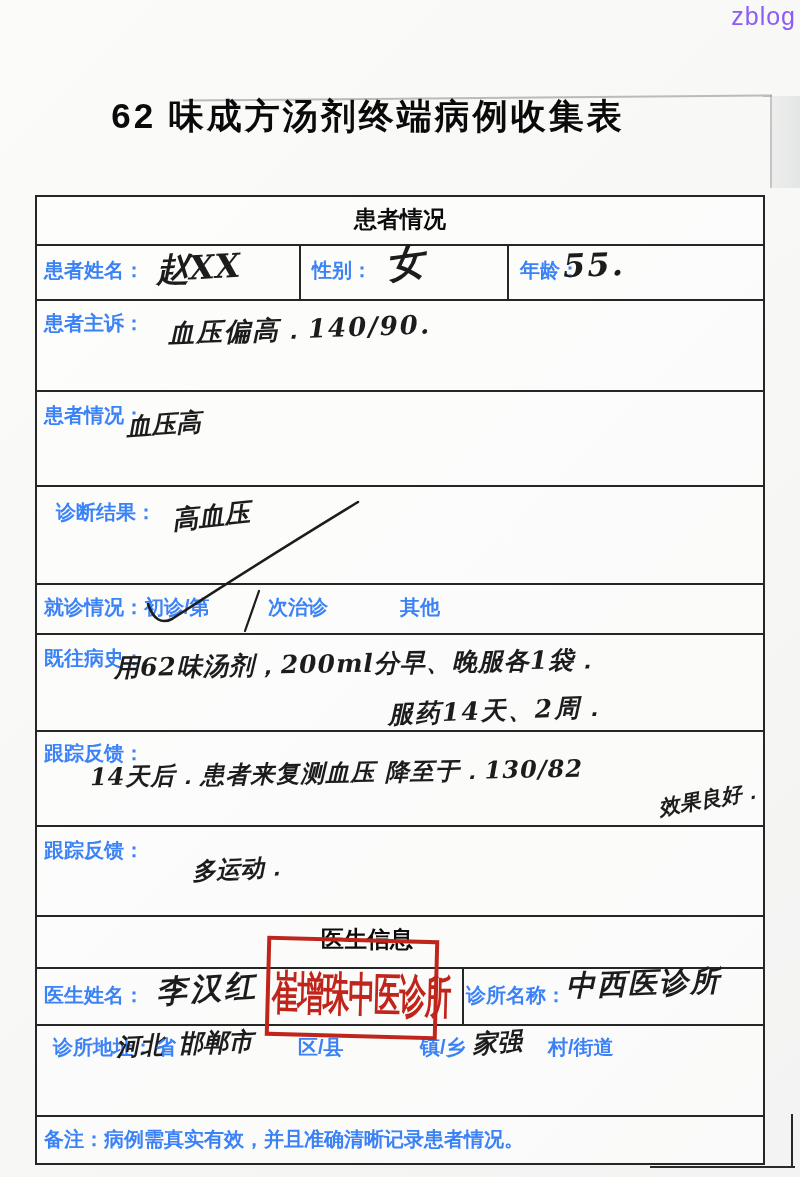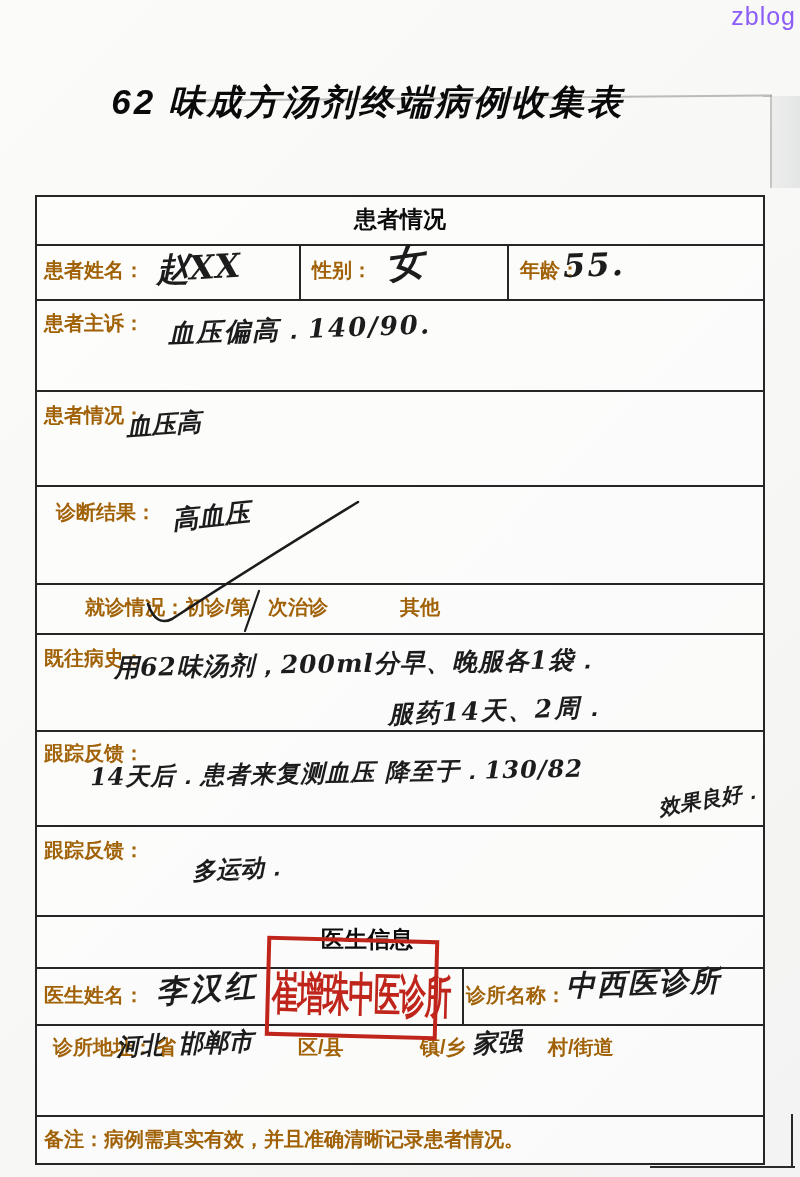--- a/index.html
+++ b/index.html
@@ -2,21 +2,21 @@
 <html><head>
 <meta charset="utf-8">
 <style>
   html,body{margin:0;padding:0;}
   body{
     width:800px;height:1177px;position:relative;overflow:hidden;
     background:linear-gradient(135deg,#fbfbf9 0%,#f7f7f5 60%,#f2f3f2 100%);
     font-family:"Liberation Sans","DejaVu Sans",sans-serif;
   }
   .abs{position:absolute;}
-  .lbl{font-weight:bold;font-size:20px;color:#a16207;white-space:nowrap;}
+  .lbl{font-weight:bold;font-size:20px;color:#3b82f6;white-space:nowrap;}
   .hdr{font-weight:bold;font-size:23px;color:#0c0c0c;text-align:center;}
   .title{font-weight:bold;font-size:35px;color:#0a0a0a;letter-spacing:3px;text-align:center;white-space:nowrap;}
   .hw{font-family:"DejaVu Serif","DejaVu Sans",serif;font-style:italic;font-weight:bold;color:#1c1c1c;white-space:nowrap;}
   .line{background:#2a2a2a;}
   .wm{font-size:25px;color:#8b5cf6;letter-spacing:1px;}
   #table{position:absolute;left:35px;top:195px;width:730px;height:970px;border:2px solid #262626;box-sizing:border-box;background:rgba(255,255,255,0.55);}
   .hline{position:absolute;left:0;right:0;height:2px;background:#262626;}
   .vline{position:absolute;width:2px;background:#262626;}
   #stamp{
     position:absolute;left:266px;top:938px;width:172px;height:100px;
@@ -34,21 +34,21 @@
 </style>
 </head>
 <body>
 
 <div class="abs wm" style="right:4px;top:2px;">zblog</div>
 
 <div class="edge" style="left:183px;top:97px;width:589px;height:2px;transform:rotate(-0.5deg);opacity:.65;"></div>
 <div class="edge" style="left:770px;top:95px;width:2px;height:93px;opacity:.55;"></div>
 <div class="abs" style="left:772px;top:96px;width:28px;height:92px;background:linear-gradient(90deg,#ededec,#e4e6e6);"></div>
 
-<div class="abs title" style="left:0;width:736px;top:79px;font-style:italic;">62 味成方汤剂终端病例收集表</div>
+<div class="abs title" style="left:0;width:736px;top:93px;">62 味成方汤剂终端病例收集表</div>
 
 <div id="table">
   <div class="hline" style="top:47px;"></div>
   <div class="hline" style="top:102px;"></div>
   <div class="hline" style="top:193px;"></div>
   <div class="hline" style="top:288px;"></div>
   <div class="hline" style="top:386px;"></div>
   <div class="hline" style="top:436px;"></div>
   <div class="hline" style="top:533px;"></div>
   <div class="hline" style="top:628px;"></div>
@@ -73,21 +73,21 @@
 
 <div class="abs lbl" style="left:44px;top:310px;">患者主诉：</div>
 <div class="abs hw" style="left:168px;top:312px;font-size:26px;letter-spacing:2px;transform:rotate(-2deg);">血压偏高．140/90.</div>
 
 <div class="abs lbl" style="left:44px;top:402px;">患者情况：</div>
 <div class="abs hw" style="left:126px;top:408px;font-size:25px;transform:rotate(-4deg);">血压高</div>
 
 <div class="abs lbl" style="left:44px;top:499px;margin-left:12px;">诊断结果：</div>
 <div class="abs hw" style="left:172px;top:499px;font-size:26px;transform:rotate(-6deg);">高血压</div>
 
-<div class="abs lbl" style="left:44px;top:594px;margin-left:41px;">就诊情况：初诊/第</div>
+<div class="abs lbl" style="left:44px;top:594px;">就诊情况：初诊/第</div>
 <div class="abs lbl" style="left:268px;top:594px;">次治诊</div>
 <div class="abs lbl" style="left:400px;top:594px;">其他</div>
 
 <div class="abs lbl" style="left:44px;top:645px;">既往病史：</div>
 <div class="abs hw" style="left:114px;top:647px;font-size:25px;letter-spacing:1px;transform:rotate(-1deg);">用62味汤剂，200ml分早、晚服各1袋．</div>
 <div class="abs hw" style="left:388px;top:694px;font-size:25px;letter-spacing:2px;transform:rotate(-2deg);">服药14天、2周．</div>
 
 <div class="abs lbl" style="left:44px;top:740px;">跟踪反馈：</div>
 <div class="abs hw" style="left:90px;top:757px;font-size:24px;letter-spacing:1px;transform:rotate(-1deg);">14天后．患者来复测血压 降至于．130/82</div>
 <div class="abs hw" style="left:658px;top:785px;font-size:21px;transform:rotate(-10deg);">效果良好．</div>

